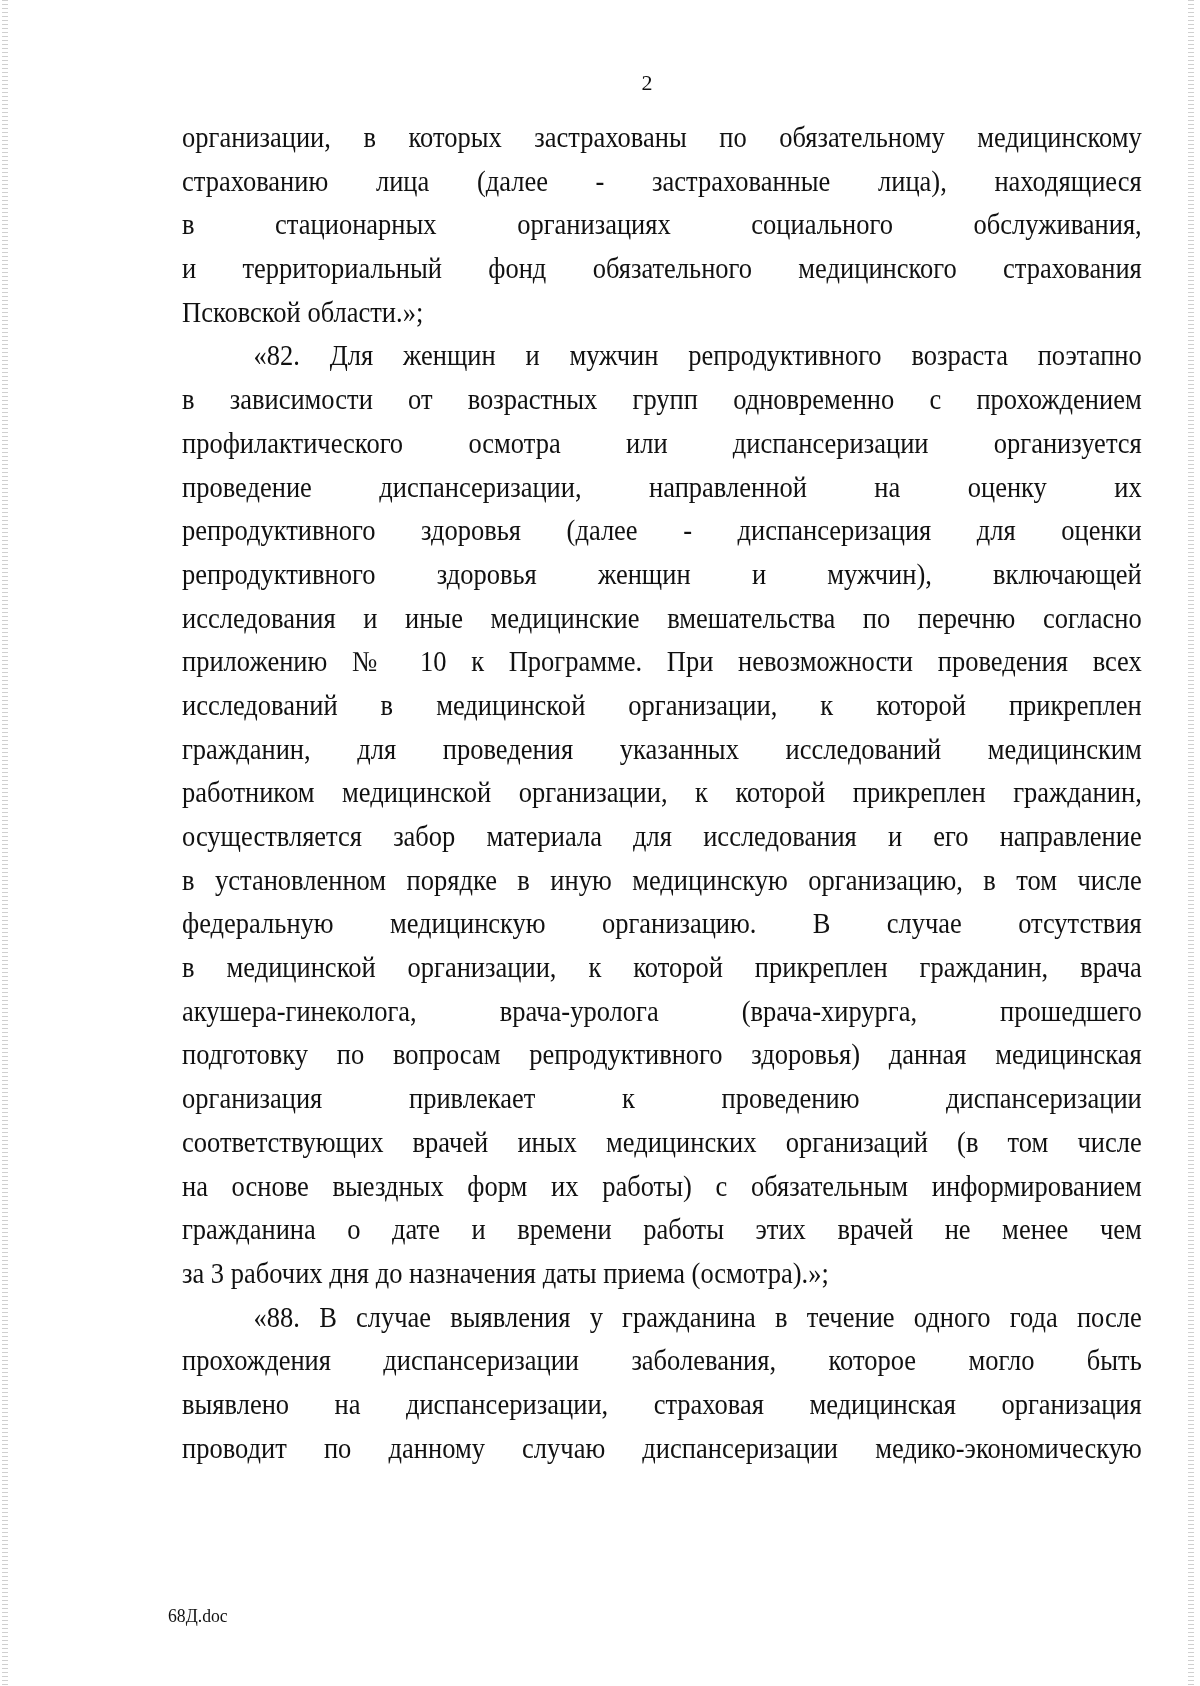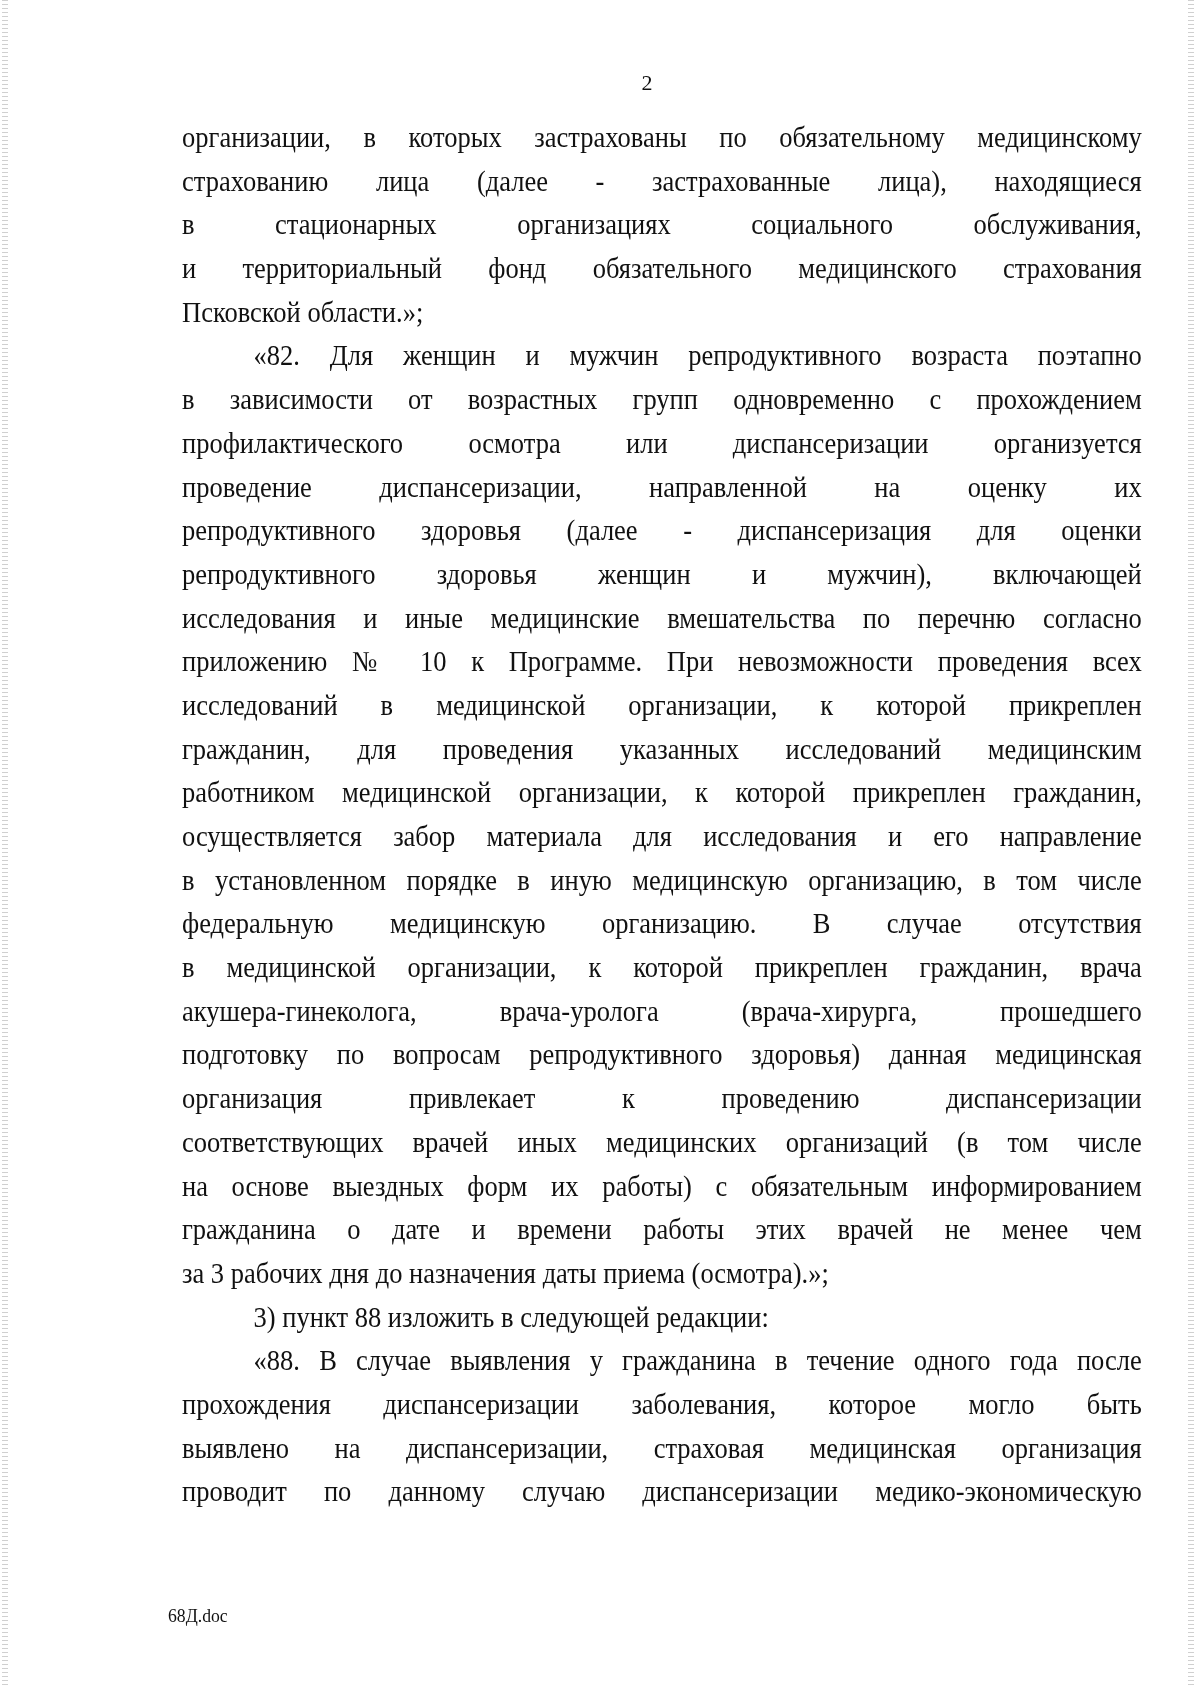--- a/index.html
+++ b/index.html
@@ -110,23 +110,20 @@
       <span class="line">в медицинской организации, к которой прикреплен гражданин, врача</span>
       <span class="line">акушера-гинеколога, врача-уролога (врача-хирурга, прошедшего</span>
       <span class="line">подготовку по вопросам репродуктивного здоровья) данная медицинская</span>
       <span class="line">организация привлекает к проведению диспансеризации</span>
       <span class="line">соответствующих врачей иных медицинских организаций (в том числе</span>
       <span class="line">на основе выездных форм их работы) с обязательным информированием</span>
       <span class="line">гражданина о дате и времени работы этих врачей не менее чем</span>
       <span class="line last">за 3 рабочих дня до назначения даты приема (осмотра).»;</span>
     </div>
     <div>
-      <span class="line indent last">3) пункт 88 изложить в следующей редакции:</span>
-    </div>
-    <div>
       <span class="line indent">«88. В случае выявления у гражданина в течение одного года после</span>
       <span class="line">прохождения диспансеризации заболевания, которое могло быть</span>
       <span class="line">выявлено на диспансеризации, страховая медицинская организация</span>
       <span class="line">проводит по данному случаю диспансеризации медико-экономическую</span>
     </div>
   </div>
 
 <div class="footer-file">68Д.doc</div>
 
 </body></html>

